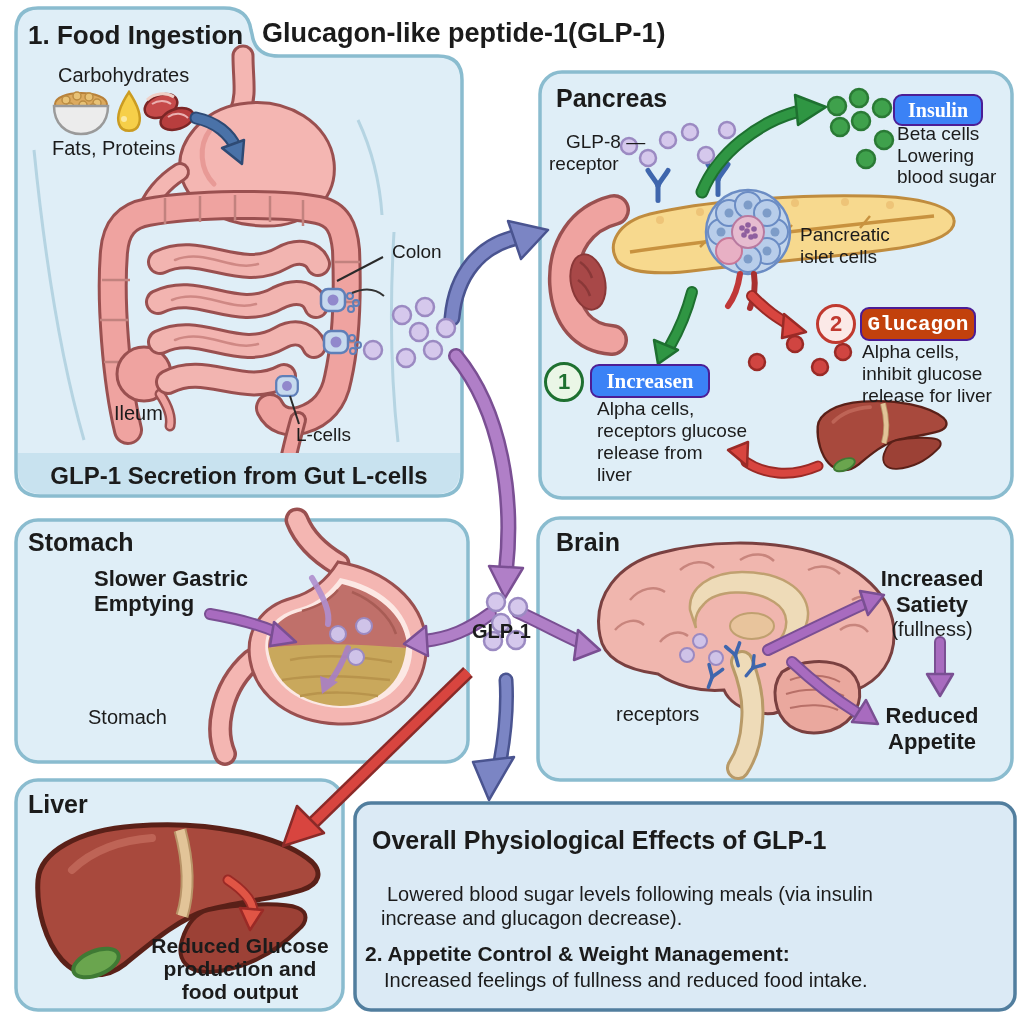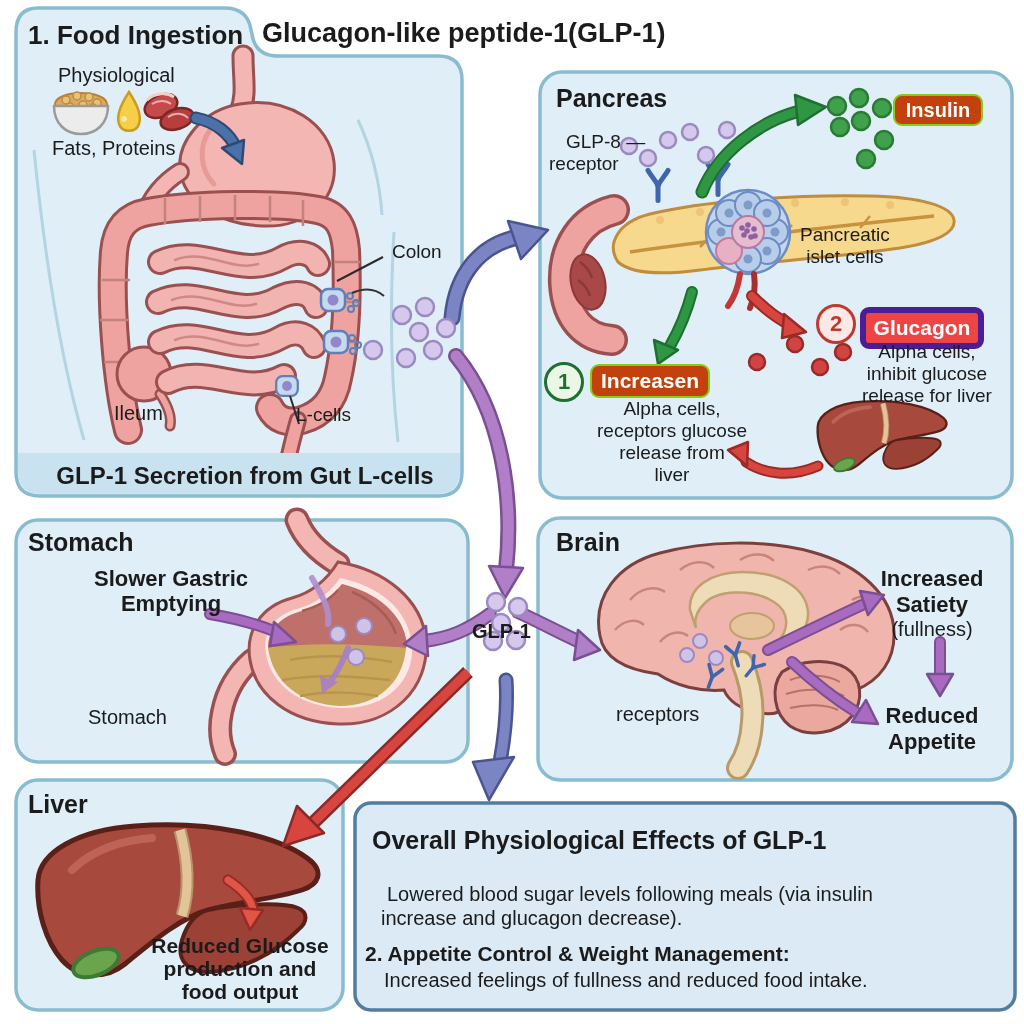--- a/index.html
+++ b/index.html
@@ -1,24 +1,24 @@
 <!DOCTYPE html>
 <html><head>
 <meta charset="utf-8">
 <style>
   html,body{margin:0;padding:0;background:#ffffff;}
   .stage{position:relative;width:1024px;height:1024px;overflow:hidden;background:#ffffff;font-family:"Liberation Sans","DejaVu Sans",sans-serif;}
   .stage svg{position:absolute;left:0;top:0;}
-  .t{position:absolute;color:#1b1b1b;white-space:nowrap;font-family:"Liberation Sans","DejaVu Sans",sans-serif;text-align:center;}
+  .t{position:absolute;color:#1b1b1b;white-space:nowrap;font-family:"Liberation Sans","DejaVu Sans",sans-serif;}
   .b{font-weight:700;}.f19{font-size:19px}.f20{font-size:20px}.f21{font-size:21px}
   .f22{font-size:22px}.f24{font-size:24px}.f25{font-size:25px}.f26{font-size:26px}.f33{font-size:27px}
   .ctr{text-align:center;}
   .badge{position:absolute;color:#fff;font-weight:700;border-radius:9px;display:flex;align-items:center;justify-content:center;white-space:nowrap;}
-  .badge.green{background:#c2410c;border:2px solid #84cc16;}
-  .badge.red{background:#ef4444;border:6px solid #4c1d95;}
+  .badge.green{background:#3b82f6;border:2px solid #4c1d95;font-family:Liberation Serif, serif;}
+  .badge.red{background:#c2410c;border:2px solid #4c1d95;font-family:Liberation Mono, monospace;}
   .numcirc{position:absolute;width:34px;height:34px;border-radius:50%;display:flex;align-items:center;justify-content:center;font-weight:700;font-size:22px;border:3px solid;}
   .numcirc.green{background:#eaf6e6;border-color:#1e7030;color:#1e7030;}
   .numcirc.red{background:#fbe9e7;border-color:#c0392f;color:#c0392f;}
   .lines div{white-space:nowrap;}
 </style>
 </head>
 <body>
 
 <div class="stage">
 
@@ -394,31 +394,36 @@
     <circle cx="795" cy="344" r="8"></circle>
         <circle cx="757" cy="362" r="8"></circle>
         <circle cx="820" cy="367" r="8"></circle>
         <circle cx="843" cy="352" r="8"></circle>
   </g>
 </svg>
 
 <div class="t b f33" style="left:262px;top:18px;">Glucagon-like peptide-1(GLP-1)</div>
 
 <div class="t b f26" style="left:28px;top:20px;">1. Food Ingestion</div>
-<div class="t f20" style="left:58px;top:64px;">Physiological</div>
+<div class="t f20" style="left:58px;top:64px;">Carbohydrates</div>
 <div class="t f20" style="left:52px;top:137px;">Fats, Proteins</div>
 <div class="t f19" style="left:392px;top:241px;">Colon</div>
 <div class="t f20" style="left:114px;top:402px;">Ileum</div>
-<div class="t f19" style="left:296px;top:404px;">L-cells</div>
-<div class="t b f24 ctr" style="left:16px;top:462px;width:446px;margin-left:6px;">GLP-1 Secretion from Gut L-cells</div>
+<div class="t f19" style="left:296px;top:424px;">L-cells</div>
+<div class="t b f24 ctr" style="left:16px;top:462px;width:446px;">GLP-1 Secretion from Gut L-cells</div>
 
 <div class="t b f25" style="left:556px;top:84px;">Pancreas</div>
 <div class="t f19" style="left:566px;top:131px;">GLP-8 —</div>
 <div class="t f19" style="left:549px;top:153px;">receptor</div>
 <div class="badge green f20" style="left:893px;top:94px;width:86px;height:28px;">Insulin</div>
+<div class="t f19 lines" style="left:897px;top:123px;line-height:21.5px;">
+  <div>Beta cells</div>
+  <div>Lowering</div>
+  <div>blood sugar</div>
+</div>
 <div class="t f19 lines" style="left:800px;top:224px;line-height:21.5px;">
   <div>Pancreatic</div>
   <div>islet cells</div>
 </div>
 <div class="numcirc green" style="left:544px;top:362px;">1</div>
 <div class="badge green f21" style="left:590px;top:364px;width:116px;height:30px;">Increasen</div>
 <div class="t f19 lines" style="left:597px;top:398px;line-height:22px;">
   <div>Alpha cells,</div>
   <div>receptors glucose</div>
   <div>release from</div>

